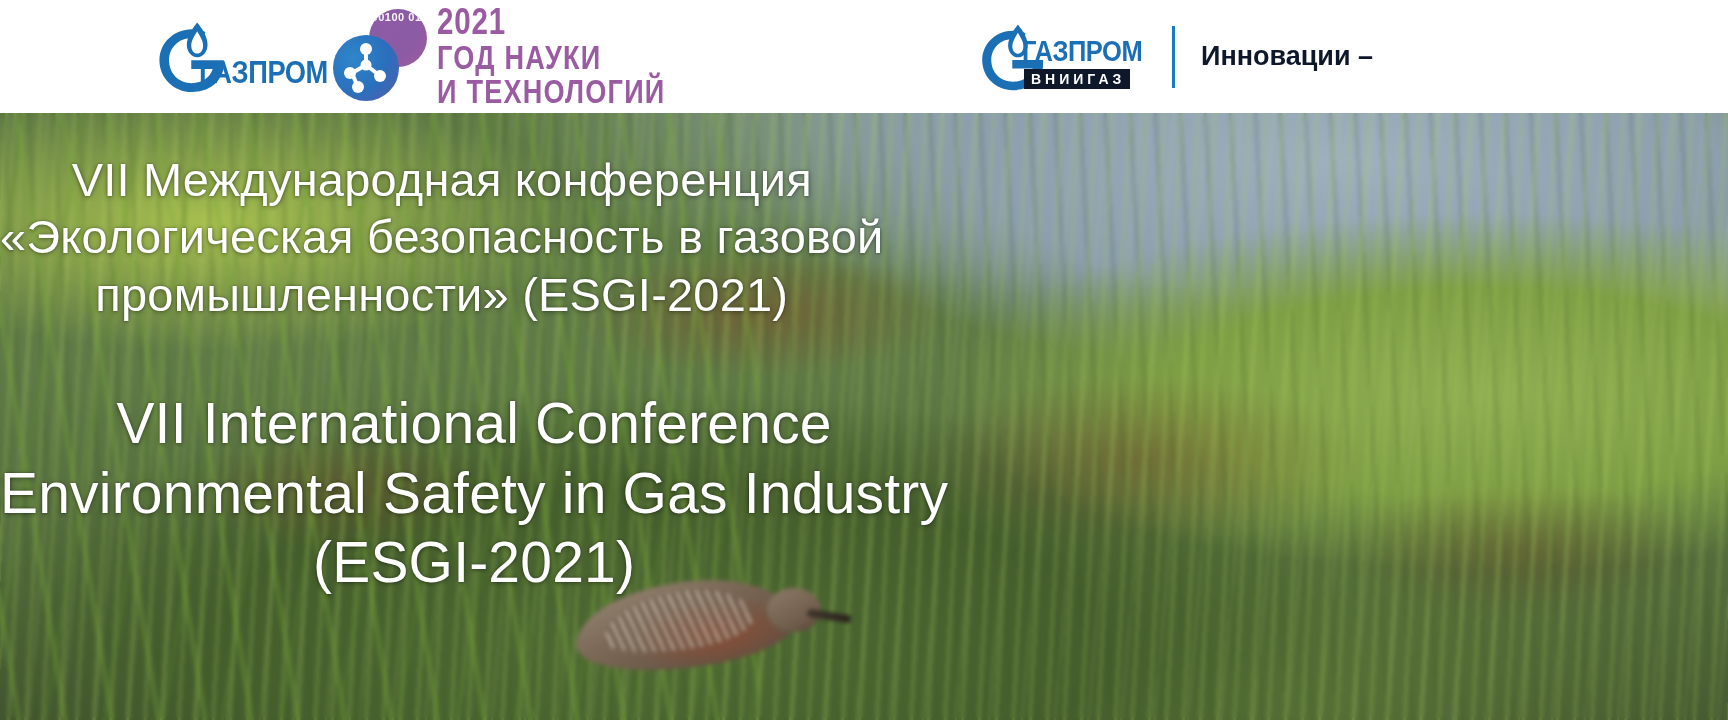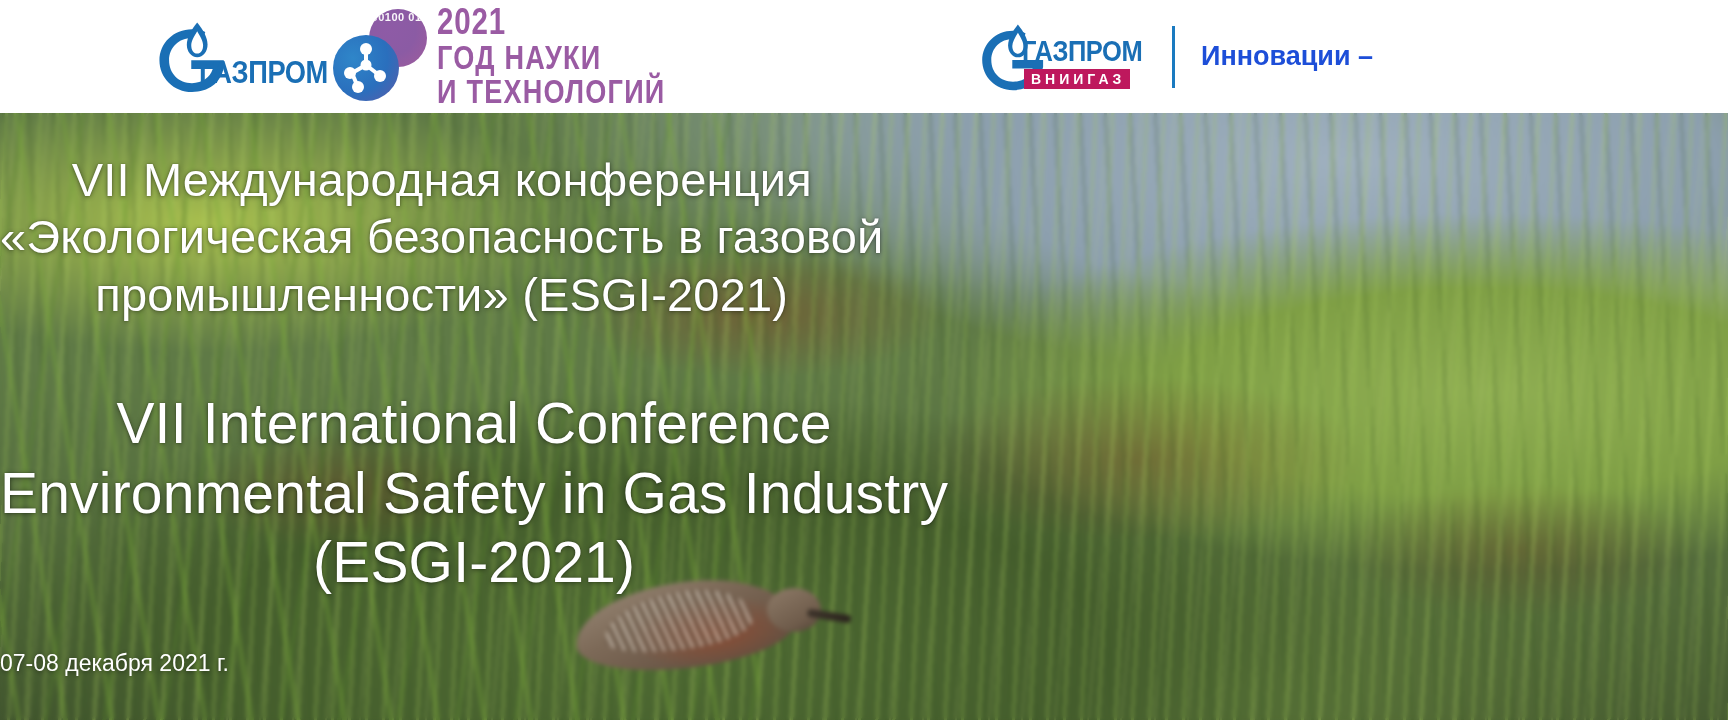--- a/index.html
+++ b/index.html
@@ -120,31 +120,31 @@
   .vniigaz-mark { position:relative; width:180px; height:92px; flex:0 0 auto; }
   .vg-g { position:absolute; left:0; top:12px; width:70px; height:70px; }
   .vg-word {
     position:absolute; left:44px; top:24px;
     font-weight:bold; font-size:29px; letter-spacing:-0.5px;
     color:#1a6fb5; transform:scaleX(0.88); transform-origin:left top;
     white-space:nowrap;
   }
   .vg-sub {
     position:absolute; left:46px; top:58px;
-    background:#be185d; color:#ffffff;
+    background:#0f172a; color:#ffffff;
     font-weight:bold; font-size:14px; letter-spacing:4px;
     padding:2px 5px 2px 7px;
     white-space:nowrap;
   }
   .vg-divider {
     width:3px; height:62px; background:#1a7ac0;
     margin:0 26px 0 14px; flex:0 0 auto;
   }
   .slogan {
-    color:#1d4ed8;
+    color:#0f172a;
     font-weight:bold;
     font-size:27px;
     line-height:1.28;
     white-space:nowrap;
   }
 
   
   .hero {
     position:relative;
     width:1728px;
@@ -375,16 +375,15 @@
       <span class="tline">промышленности» (ESGI-2021)</span>
     </div>
 
     <div class="title-en">
       <span class="tline">VII International Conference</span>
       <span class="tline">Environmental Safety in Gas Industry</span>
       <span class="tline">(ESGI-2021)</span>
     </div>
 
     <div class="dates">
-      <span class="tline">07-08 декабря 2021 г.</span>
     </div>
   </div>
 </div>
 
 </body></html>

